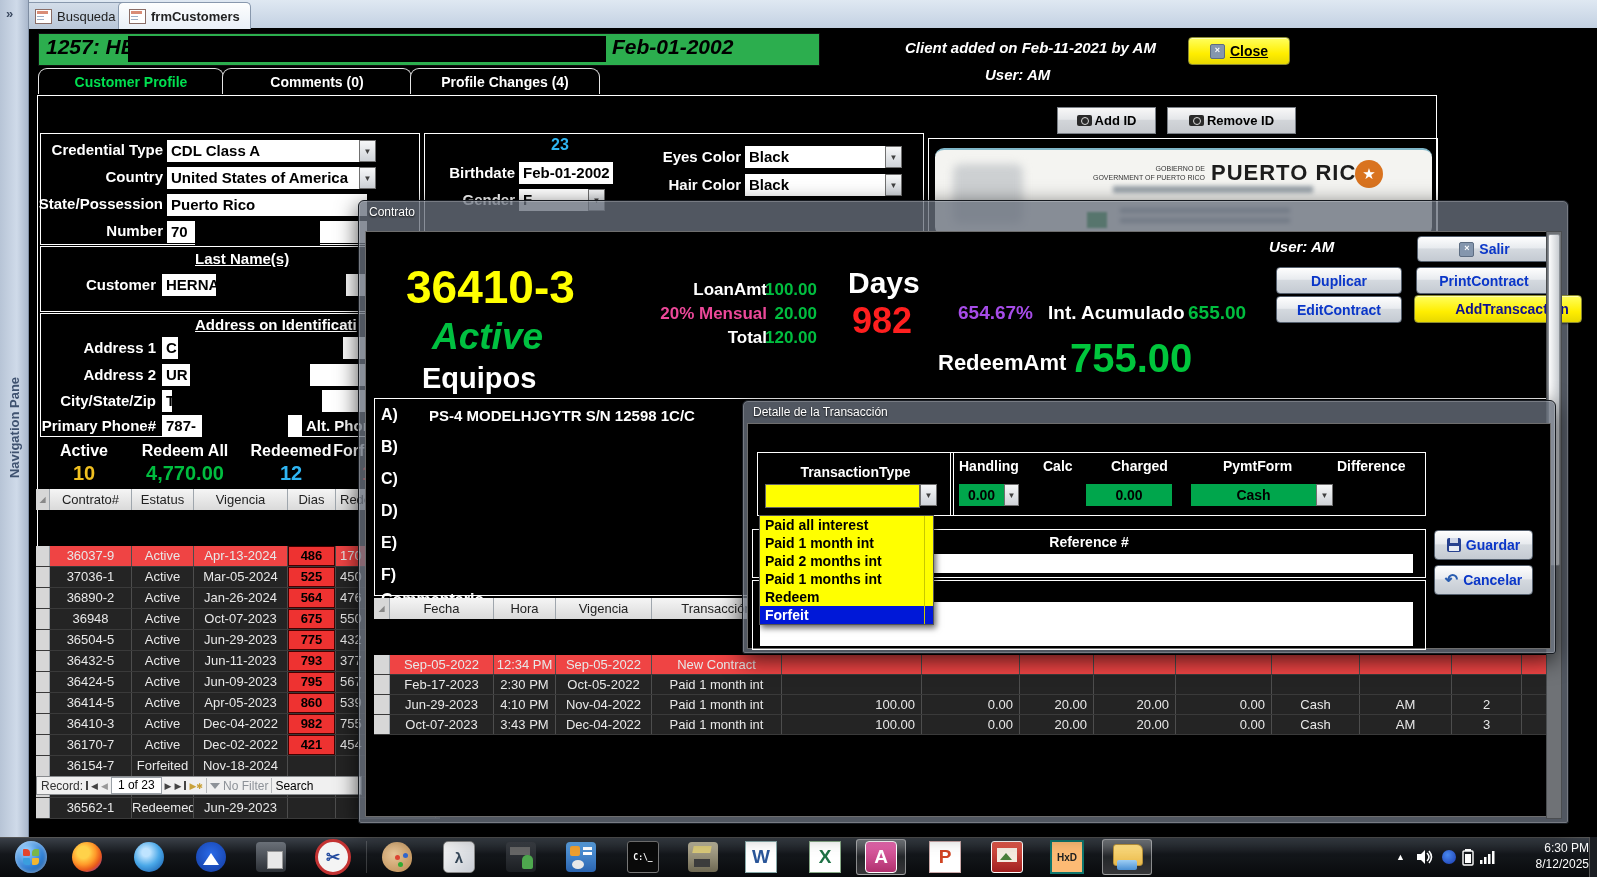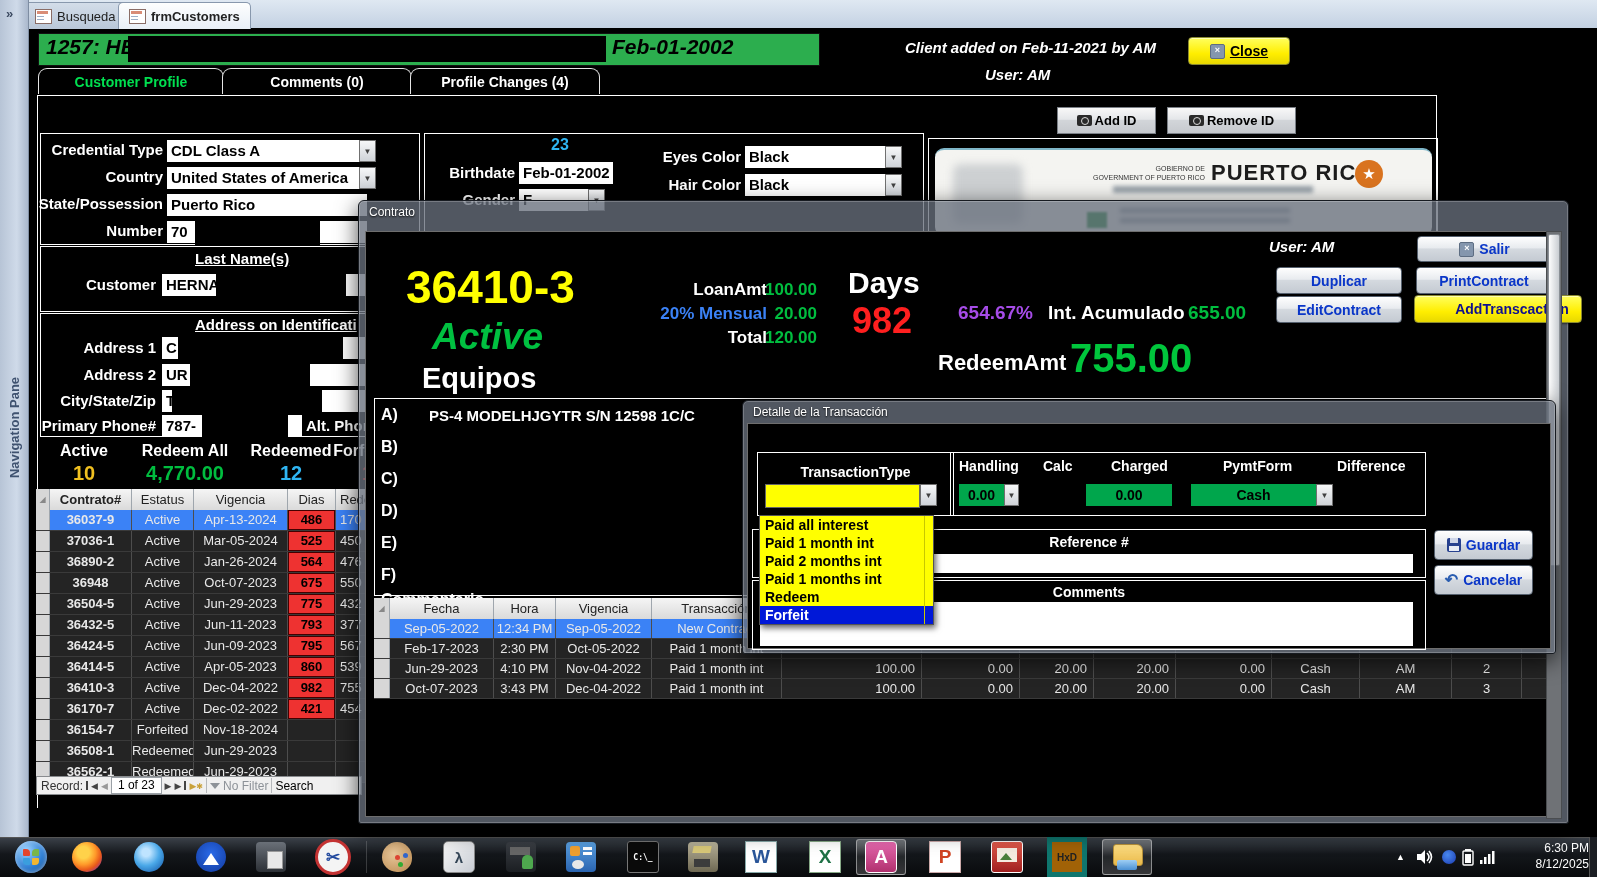--- a/index.html
+++ b/index.html
@@ -32,26 +32,26 @@
   .camico span{position:absolute;left:4px;top:2px;width:6px;height:6px;border:1px solid #dcdcdc;border-radius:50%;}
   
   #greenbar{left:38px;top:33px;width:780px;height:31px;background:#2cae4e;border:1px solid #111;}
   #gid{left:46px;top:35px;font-size:21px;color:#000;}
   #gdate{left:612px;top:35px;font-size:21px;color:#000;}
   
   .ptab{top:68px;height:25px;border:1px solid #e6e6e6;border-bottom:none;border-radius:9px 9px 0 0;background:#000;display:flex;align-items:center;justify-content:center;font-size:14px;font-weight:bold;}
   
   .grid{font-size:13px;color:#e8e8e8;}
   .grow{display:flex;height:20px;line-height:20px;background:#242424;border-bottom:1px solid #3a3a3a;}
-  .grow.sel{background:#3b82f6;}
+  .grow.sel{background:#ef4444;margin-top:36px;}
   .ghead{display:flex;height:21px;line-height:21px;background:linear-gradient(#f5f5f5,#dadada);color:#222;}
   .ghead>div{border-right:1px solid #9fa6ad;box-sizing:border-box;text-align:center;overflow:hidden;white-space:nowrap;}
   .grow>div{border-right:1px solid #4d4d4d;box-sizing:border-box;text-align:center;overflow:hidden;white-space:nowrap;}
   .gsel{background:#d7d7d7;border-right:1px solid #9fa6ad !important;}
-  .cA{width:14px;flex:none;} .cB{width:82px;flex:none;font-weight:bold;} .cC{width:62px;flex:none;} .cD{width:94px;flex:none;} .cE{width:48px;flex:none;} .cF{width:100px;flex:none;text-align:left !important;padding-left:4px;}
+  .cA{width:14px;flex:none;} .cB{width:82px;flex:none;} .cC{width:62px;flex:none;} .cD{width:94px;flex:none;} .cE{width:48px;flex:none;} .cF{width:100px;flex:none;text-align:left !important;padding-left:4px;}
   .dias:not(:empty){background:#ee3231;color:#000;font-weight:bold;box-shadow:inset 0 0 0 1px #400;}
   .tA{width:16px;flex:none;} .tB{width:104px;flex:none;} .tC{width:62px;flex:none;} .tD{width:96px;flex:none;} .tE{width:130px;flex:none;}
   .tF{width:140px;flex:none;} .tG{width:98px;flex:none;} .tH{width:74px;flex:none;} .tI{width:82px;flex:none;} .tJ{width:96px;flex:none;}
   .tK{width:88px;flex:none;} .tL{width:92px;flex:none;} .tM{width:70px;flex:none;} .tN{flex:1;border-right:none !important;}
   .num{text-align:right !important;padding-right:6px;}
   
   #recnav{left:36px;top:776px;width:326px;height:19px;background:#f0f0f0;border:1px solid #898c8f;display:flex;align-items:center;font-size:12px;color:#000;gap:3px;padding:0 4px;box-sizing:border-box;}
   .rnbtn{color:#444;font-size:9px;} .rnbar{display:inline-block;width:2px;height:9px;background:#444;}
   #recpos{background:#fff;border:1px solid #9aa0a6;padding:0 6px;height:15px;line-height:15px;}
   .rnsep{width:1px;height:15px;background:#b5b8bb;}
@@ -351,21 +351,21 @@
   <div class="abs win" style="left:358px;top:200px;width:1209px;height:622px;z-index:10;">
     <div class="wttl">Contrato</div>
     <div class="wcnt" style="left:6px;top:30px;width:1183px;height:586px;">
 
       <div class="abs b nw" style="left:40px;top:28px;font-size:46px;color:#ffff00;">36410-3</div>
       <div class="abs b i nw" style="left:66px;top:84px;font-size:37px;color:#00c040;">Active</div>
       <div class="abs b nw" style="left:56px;top:130px;font-size:29px;color:#fff;">Equipos</div>
 
       <div class="abs b rlbl nw" style="left:261px;top:48px;width:140px;font-size:17px;color:#fff;">LoanAmt</div>
       <div class="abs b rlbl nw" style="left:371px;top:48px;width:80px;font-size:17px;color:#00bd3f;">100.00</div>
-      <div class="abs b rlbl nw" style="left:261px;top:72px;width:140px;font-size:17px;color:#3b82f6;">20% Mensual</div>
+      <div class="abs b rlbl nw" style="left:261px;top:72px;width:140px;font-size:17px;color:#ec4899;">20% Mensual</div>
       <div class="abs b rlbl nw" style="left:371px;top:72px;width:80px;font-size:17px;color:#00bd3f;">20.00</div>
       <div class="abs b rlbl nw" style="left:261px;top:96px;width:140px;font-size:17px;color:#fff;">Total</div>
       <div class="abs b rlbl nw" style="left:371px;top:96px;width:80px;font-size:17px;color:#00bd3f;">120.00</div>
 
       <div class="abs b nw" style="left:482px;top:34px;font-size:30px;color:#fff;">Days</div>
       <div class="abs b nw" style="left:486px;top:68px;font-size:36px;color:#ff1f1f;">982</div>
 
       <div class="abs b nw" style="left:592px;top:70px;font-size:19px;color:#a64ce8;">654.67%</div>
       <div class="abs b nw" style="left:682px;top:70px;font-size:19px;color:#fff;">Int. Acumulado</div>
       <div class="abs b nw" style="left:822px;top:70px;font-size:19px;color:#00bd3f;">655.00</div>
@@ -541,21 +541,20 @@
           <div class="arw">▼</div>
         </div>
       </div>
 
       <div class="abs wbox" style="left:4px;top:105px;width:672px;height:47px;">
         <div class="b" style="color:#fff;font-size:14px;text-align:center;margin-top:4px;">Reference #</div>
         <div class="abs" style="left:7px;top:24px;width:653px;height:19px;background:#fff;"></div>
       </div>
 
       <div class="abs wbox" style="left:4px;top:156px;width:672px;height:68px;">
-        <div class="b" style="color:#fff;font-size:14px;text-align:center;margin-top:3px;">Comments</div>
         <div class="abs" style="left:7px;top:21px;width:653px;height:44px;background:#fff;"></div>
       </div>
 
       <div class="abs btn7" style="left:686px;top:106px;width:97px;height:28px;">
         <span class="saveico">
             <span></span>
             <i></i>
           </span>
         <span>Guardar</span>
       </div>
@@ -650,21 +649,21 @@
   <div class="abs tico" style="left:920px;">
       <div class="ig" style="background:#fff;border:1px solid #caa;color:#d04423;font-size:19px;">P</div>
     </div>
   <div class="abs tico" style="left:982px;">
       <div class="ig" style="background:linear-gradient(#e05a4a,#a02020);border:1px solid #fff;border-radius:3px;position:relative;">
         <div style="position:absolute;left:5px;top:6px;width:20px;height:14px;background:#f4ece0;"></div>
         <div style="position:absolute;left:8px;top:11px;width:0;height:0;border-left:6px solid transparent;border-right:6px solid transparent;border-bottom:7px solid #4a7e3a;"></div>
       </div>
     </div>
   <div class="abs tico" style="left:1042px;">
-      <div class="ig" style="background:#a16207;border:5px solid #0f766e;font-size:10px;color:#222;">HxD</div>
+      <div class="ig" style="background:#fdba74;border:2px solid #0f766e;font-size:10px;color:#222;">HxD</div>
     </div>
   <div class="abs tico on" style="left:1102px;">
       <div class="ig" style="position:relative;">
         <div style="position:absolute;left:1px;top:2px;width:28px;height:20px;background:linear-gradient(#ffe084,#e8b84a);border-radius:3px 6px 3px 3px;border:1px solid #b8923a;"></div>
         <div style="position:absolute;left:5px;bottom:2px;width:20px;height:10px;background:linear-gradient(#9ecef4,#4a90d4);border-radius:2px;"></div>
       </div>
     </div>
 
   <div class="abs trayglyph" style="left:1396px;top:852px;font-size:9px;">▲</div>
   <div class="abs" style="left:1416px;top:849px;"><svg width="18" height="16" viewBox="0 0 18 16">

